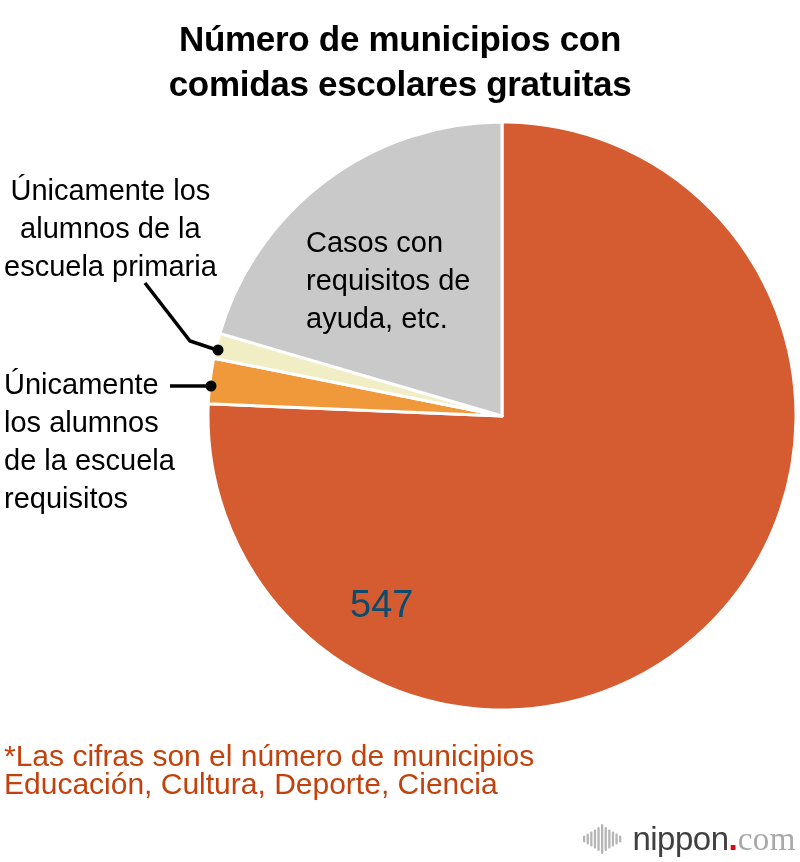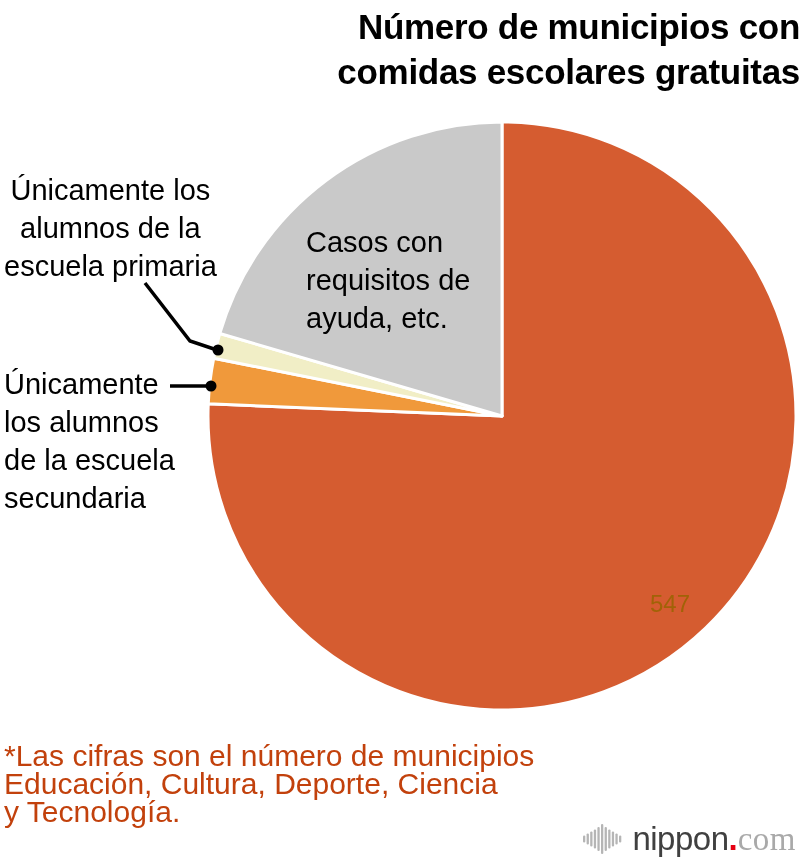--- a/index.html
+++ b/index.html
@@ -7,24 +7,24 @@
     position: relative;
     width: 800px;
     height: 862px;
     background: #ffffff;
     overflow: hidden;
     font-family: "Liberation Sans", sans-serif;
     color: #000000;
   }
   .title {
     position: absolute;
-    top: 4px;
+    top: 16px;
     left: 0;
     width: 100%;
-    text-align: right;
+    text-align: center;
     font-size: 35px;
     font-weight: 700;
     line-height: 45px;
     white-space: pre-line;
     letter-spacing: -0.3px;
   }
   #pie-svg { position: absolute; left: 0; top: 0; }
   .pie-label {
     position: absolute;
     white-space: pre-line;
@@ -37,23 +37,23 @@
   .label-casos      { left: 306px; top: 223px; }
   .label-main {
     left: 350px; top: 455px;
     color: #ffffff;
     font-size: 36px;
     line-height: 44px;
   }
   .label-main-value {
     left: 350px; top: 582px;
     width: 340px;
-    text-align: right;
-    color: #a16207;
-    font-size: 24px;
+    text-align: left;
+    color: #0c4a6e;
+    font-size: 38px;
     line-height: 44px;
   }
   .footnote {
     position: absolute;
     left: 4px;
     top: 742px;
     font-size: 30px;
     line-height: 28px;
     color: #c2410c;
   }
@@ -94,33 +94,32 @@
     </g>
   </svg>
 
   <div class="pie-label label-primaria">Únicamente los
 alumnos de la
 escuela primaria</div>
 
   <div class="pie-label label-secundaria">Únicamente
 los alumnos
 de la escuela
-secundaria</div>
+requisitos</div>
 
   <div class="pie-label label-casos">Casos con
 requisitos de
 ayuda, etc.</div>
 
 
   <div class="pie-label label-main-value">547</div>
 
   <div class="footnote">
     <div>*Las cifras son el número de municipios</div>
     <div>Educación, Cultura, Deporte, Ciencia</div>
-    <div>y Tecnología.</div>
   </div>
 
   <div class="logo">
     <svg class="logo-icon" id="logo-icon" width="40" height="34" viewBox="0 0 40 34">
         <rect x="0.0" y="13.5" width="2.3" height="7" rx="1.1" fill="#b5b5b5"></rect>
         <rect x="3.6" y="11.5" width="2.3" height="11" rx="1.1" fill="#b5b5b5"></rect>
         <rect x="7.2" y="9.5" width="2.3" height="15" rx="1.1" fill="#b5b5b5"></rect>
         <rect x="10.8" y="7.5" width="2.3" height="19" rx="1.1" fill="#b5b5b5"></rect>
         <rect x="14.4" y="5.0" width="2.3" height="24" rx="1.1" fill="#b5b5b5"></rect>
         <rect x="18.0" y="2.0" width="2.3" height="30" rx="1.1" fill="#b5b5b5"></rect>

